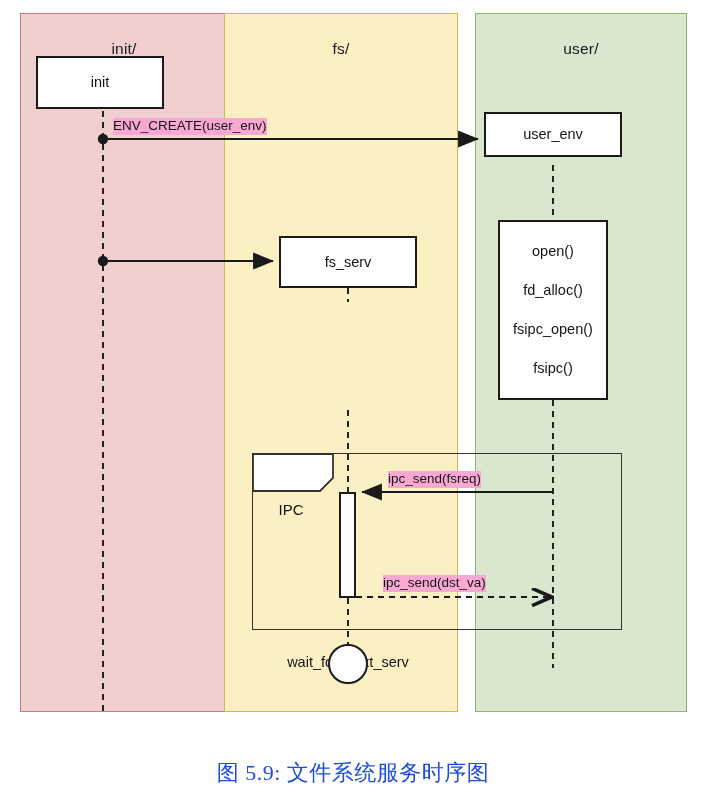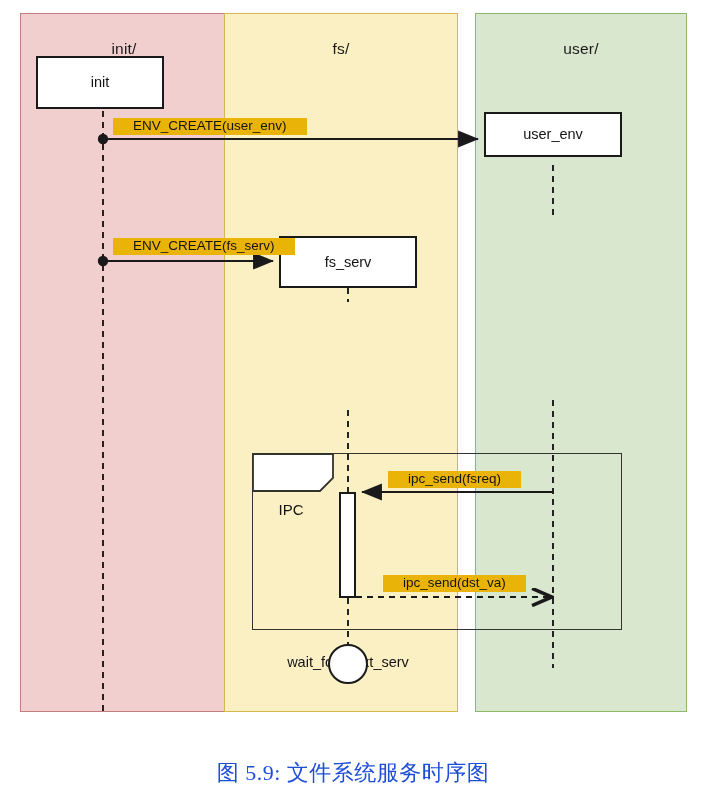--- a/index.html
+++ b/index.html
@@ -138,22 +138,22 @@
     font-size: 14.5px;
     color: #141414;
     white-space: nowrap;
   }
 
   
   .msg-label {
     position: absolute;
     font-size: 13.5px;
     color: #141414;
-    background: #eab308;
-    padding: 0 20px;
+    background: #f9a8d4;
+    padding: 0 0;
     white-space: nowrap;
     line-height: 1.25;
   }
   #lbl-env-create-user { left: 113px; top: 118px; }
   #lbl-env-create-fs   { left: 113px; top: 238px; }
   #lbl-ipc-send-fsreq  { left: 388px; top: 471px; }
   #lbl-ipc-send-dstva  { left: 383px; top: 575px; }
 
   
   #caption {
@@ -223,28 +223,33 @@
 
   <div class="node-box" id="box-user-env">
     <span class="line">user_env</span>
   </div>
 
   <div class="node-box" id="box-fs-serv">
     <span class="line">fs_serv</span>
   </div>
 
 
+  <div class="node-box" id="box-user-api">
+    <span class="line">open()</span>
+    <span class="line">fd_alloc()</span>
+    <span class="line">fsipc_open()</span>
+    <span class="line">fsipc()</span>
+  </div>
 
   <div id="ipc-frame"></div>
   <div id="ipc-tab-label">IPC</div>
 
   <div id="activation-bar"></div>
 
   <div class="msg-label" id="lbl-env-create-user">ENV_CREATE(user_env)</div>
-  <div class="msg-label" id="lbl-env-create-fs">ENV_CREATE(fs_serv)</div>
   <div class="msg-label" id="lbl-ipc-send-fsreq">ipc_send(fsreq)</div>
   <div class="msg-label" id="lbl-ipc-send-dstva">ipc_send(dst_va)</div>
 
   <div id="wait-label">wait_for_next_serv</div>
   <div id="wait-circle"></div>
 
   <div id="caption">图 5.9: 文件系统服务时序图</div>
 
 </div>
 

